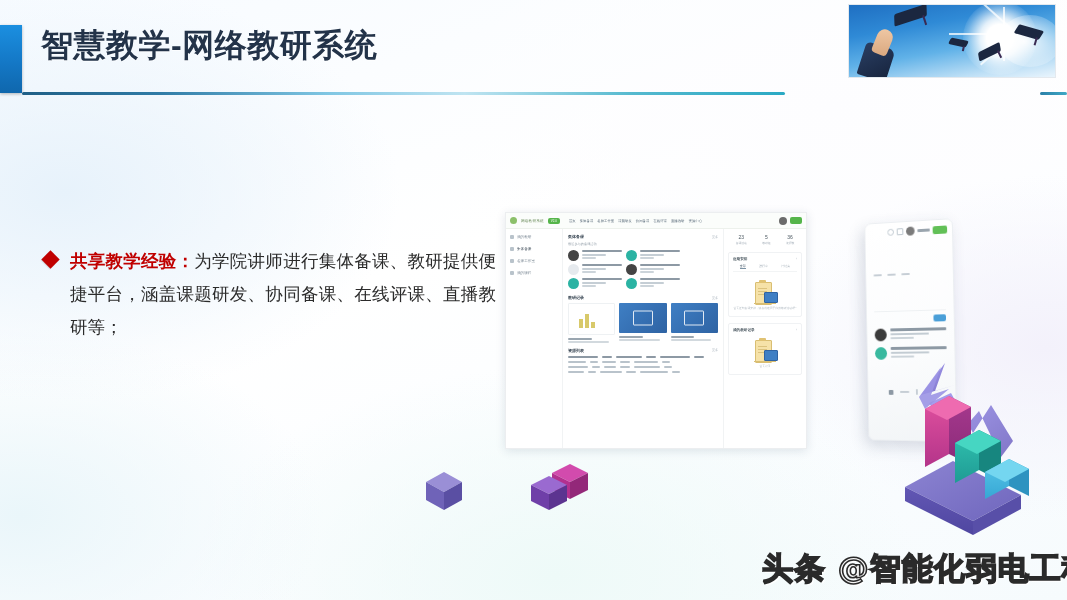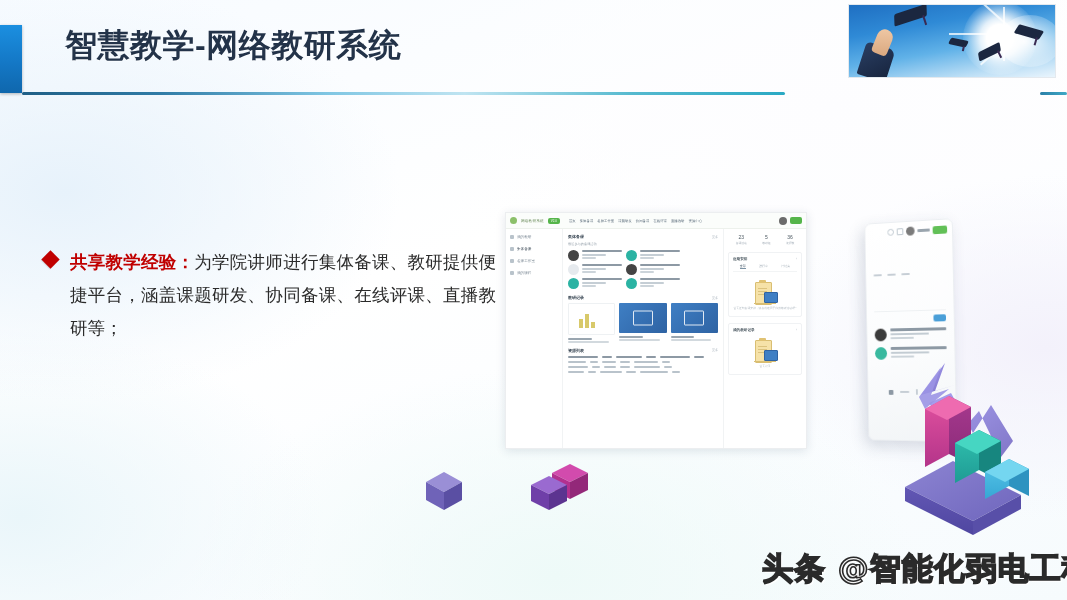--- a/index.html
+++ b/index.html
@@ -23,21 +23,20 @@
   .accent-bar{
     position:absolute;left:0;top:25px;width:22px;height:68px;
     background:linear-gradient(180deg,#1b8fe0 0%,#1478c6 55%,#0f67ad 100%);
     box-shadow:0 1px 3px rgba(0,0,0,.28);
   }
   .slide-title{
     position:absolute;left:41px;top:24px;
     font-size:32px;font-weight:700;letter-spacing:.5px;
     color:#233349;line-height:1.35;white-space:nowrap;
     text-shadow:0 1px 0 rgba(255,255,255,.65);
-    margin-left:24px;
   }
   .title-rule{
     position:absolute;left:22px;top:92px;width:763px;height:3px;
     background:linear-gradient(90deg,#1f5f86 0%,#2f7ba6 18%,#7fc6e3 40%,#bfe4f1 58%,#55b9cf 80%,#2aa9c4 100%);
     border-radius:2px;
   }
   .title-rule-right{
     position:absolute;left:1040px;top:92px;width:27px;height:3px;
     background:linear-gradient(90deg,#2a7fa8 0%,#3fa9c6 100%);
     border-radius:2px;
@@ -85,21 +84,21 @@
   
   .bullets{position:absolute;left:44px;top:246px;width:452px;}
   .bullet{display:flex;align-items:flex-start;margin-bottom:10px;}
   .bullet .diamond{
     width:13px;height:13px;background:#c00000;
     transform:rotate(45deg);margin:7px 13px 0 0;flex:0 0 auto;
     box-shadow:0 1px 1px rgba(0,0,0,.12);
   }
   .bullet .txt{
     font-size:17.5px;line-height:33px;color:#2b2b2b;
-    font-family:Liberation Sans, sans-serif;
+    font-family:Liberation Mono, monospace;
     text-align:justify;
   }
   .bullet .lead{color:#c00000;font-weight:700;}
 
   
   .dashboard{
     position:absolute;left:505px;top:212px;width:300px;height:235px;
     background:#ffffff;border:1px solid #eceef0;
     box-shadow:0 2px 9px rgba(40,60,90,.13);overflow:hidden;
     filter:blur(.18px);

